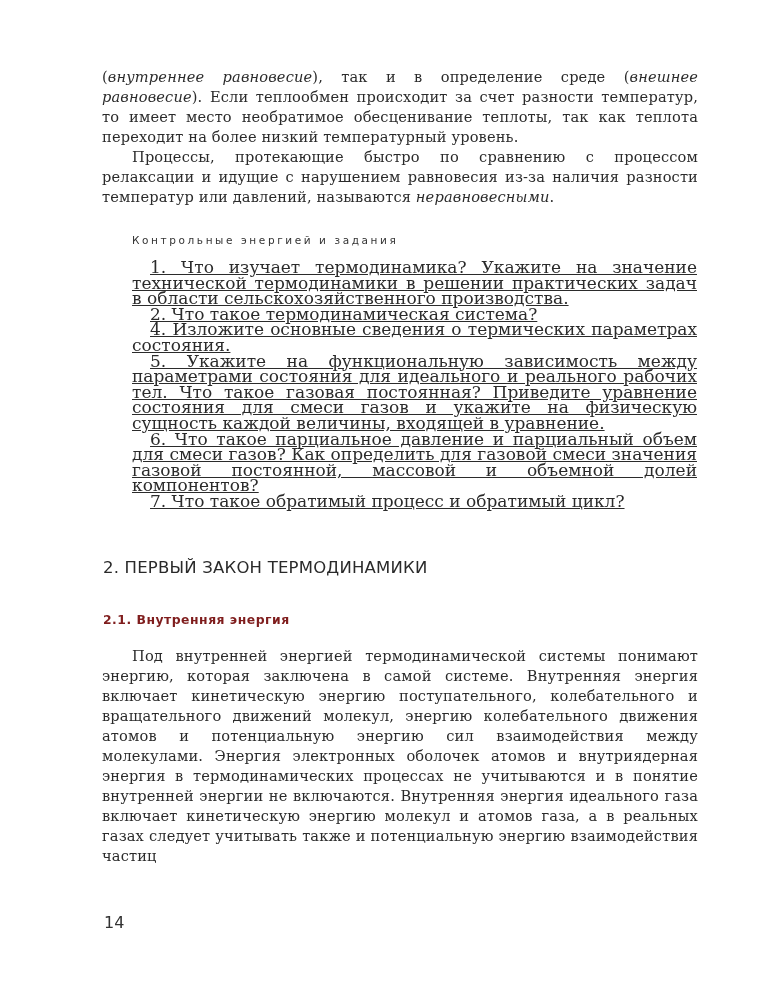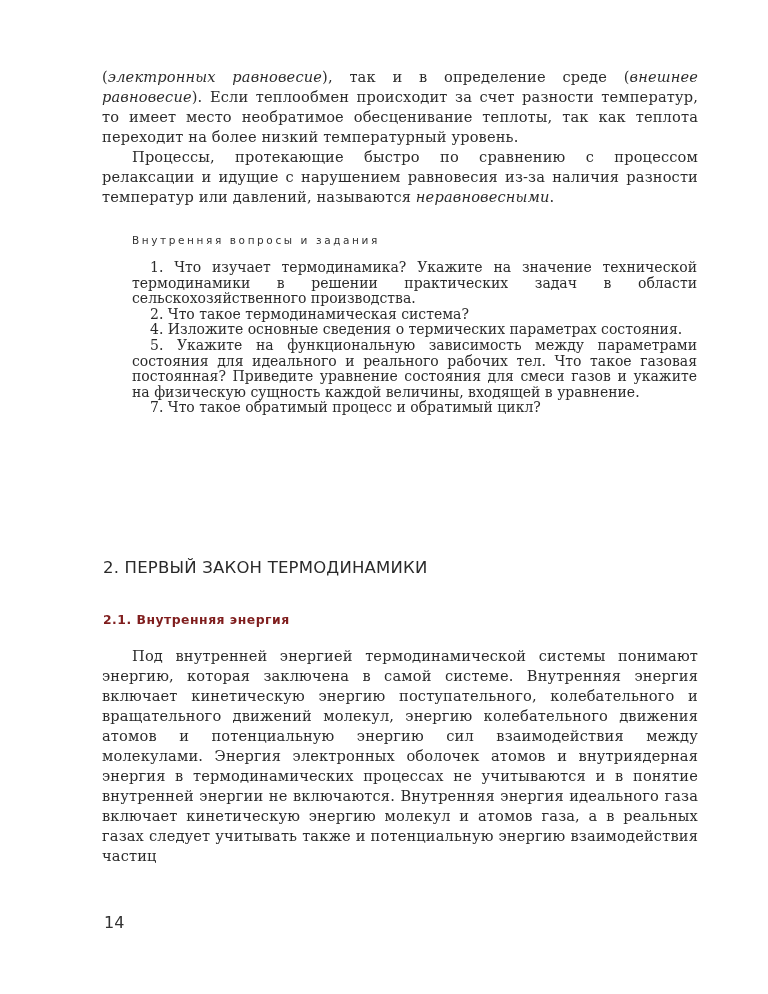--- a/index.html
+++ b/index.html
@@ -17,21 +17,21 @@
   .body-text em { font-style: italic; }
   #top-block { top: 67px; }
   .questions-heading {
     position: absolute; left: 132px; top: 234px;
     font-family: "DejaVu Sans", "Liberation Sans", sans-serif;
     font-size: 10.5px; letter-spacing: 2.6px; color: #333;
   }
   .questions {
     position: absolute; left: 132px; top: 260px; width: 565px;
     font-family: "DejaVu Serif", "Liberation Serif", serif;
-    font-size: 14px; line-height: 15.6px; text-align: justify; color: #2b2b2b;
+    font-size: 17px; line-height: 15.6px; text-align: justify; color: #2b2b2b; text-decoration: underline;
   }
   .questions p { margin: 0; text-indent: 18px; }
   .chapter-title {
     position: absolute; left: 103px; top: 558px;
     font-family: "DejaVu Sans", "Liberation Sans", sans-serif;
     font-size: 16.5px; color: #2a2a2a; letter-spacing: 0.2px;
   }
   .section-title {
     position: absolute; left: 103px; top: 612px;
     font-family: "DejaVu Sans", "Liberation Sans", sans-serif;
@@ -44,34 +44,35 @@
     font-size: 16px; color: #333;
   }
 </style>
 </head>
 <body>
 
 <div class="page">
 
   <div class="body-text" id="top-block">
     <p class="noindent">
-      <span>(</span><em>электронных равновесие</em><span>), так и в определение среде (</span><em>внешнее равновесие</em><span>). Если теплообмен происходит за счет разности температур, то имеет место необратимое обесценивание теплоты, так как теплота переходит на более низкий температурный уровень.</span>
+      <span>(</span><em>внутреннее равновесие</em><span>), так и в определение среде (</span><em>внешнее равновесие</em><span>). Если теплообмен происходит за счет разности температур, то имеет место необратимое обесценивание теплоты, так как теплота переходит на более низкий температурный уровень.</span>
     </p>
     <p class="indent">
       <span>Процессы, протекающие быстро по сравнению с процессом релаксации и идущие с нарушением равновесия из-за наличия разности температур или давлений, называются </span><em>неравновесными</em><span>.</span>
     </p>
   </div>
 
-  <div class="questions-heading">Внутренняя вопросы и задания</div>
+  <div class="questions-heading">Контрольные энергией и задания</div>
 
   <div class="questions">
     <p>1. Что изучает термодинамика? Укажите на значение технической термодинамики в решении практических задач в области сельскохозяйственного производства.</p>
     <p>2. Что такое термодинамическая система?</p>
     <p>4. Изложите основные сведения о термических параметрах состояния.</p>
     <p>5. Укажите на функциональную зависимость между параметрами состояния для идеального и реального рабочих тел. Что такое газовая постоянная? Приведите уравнение состояния для смеси газов и укажите на физическую сущность каждой величины, входящей в уравнение.</p>
+    <p>6. Что такое парциальное давление и парциальный объем для смеси газов? Как определить для газовой смеси значения газовой постоянной, массовой и объемной долей компонентов?</p>
     <p>7. Что такое обратимый процесс и обратимый цикл?</p>
   </div>
 
   <div class="chapter-title">2. ПЕРВЫЙ ЗАКОН ТЕРМОДИНАМИКИ</div>
 
   <div class="section-title">2.1. Внутренняя энергия</div>
 
   <div class="body-text" id="section-block">
     <p class="indent">Под внутренней энергией термодинамической системы понимают энергию, которая заключена в самой системе. Внутренняя энергия включает кинетическую энергию поступательного, колебательного и вращательного движений молекул, энергию колебательного движения атомов и потенциальную энергию сил взаимодействия между молекулами. Энергия электронных оболочек атомов и внутриядерная энергия в термодинамических процессах не учитываются и в понятие внутренней энергии не включаются. Внутренняя энергия идеального газа включает кинетическую энергию молекул и атомов газа, а в реальных газах следует учитывать также и потенциальную энергию взаимодействия частиц</p>
   </div>

